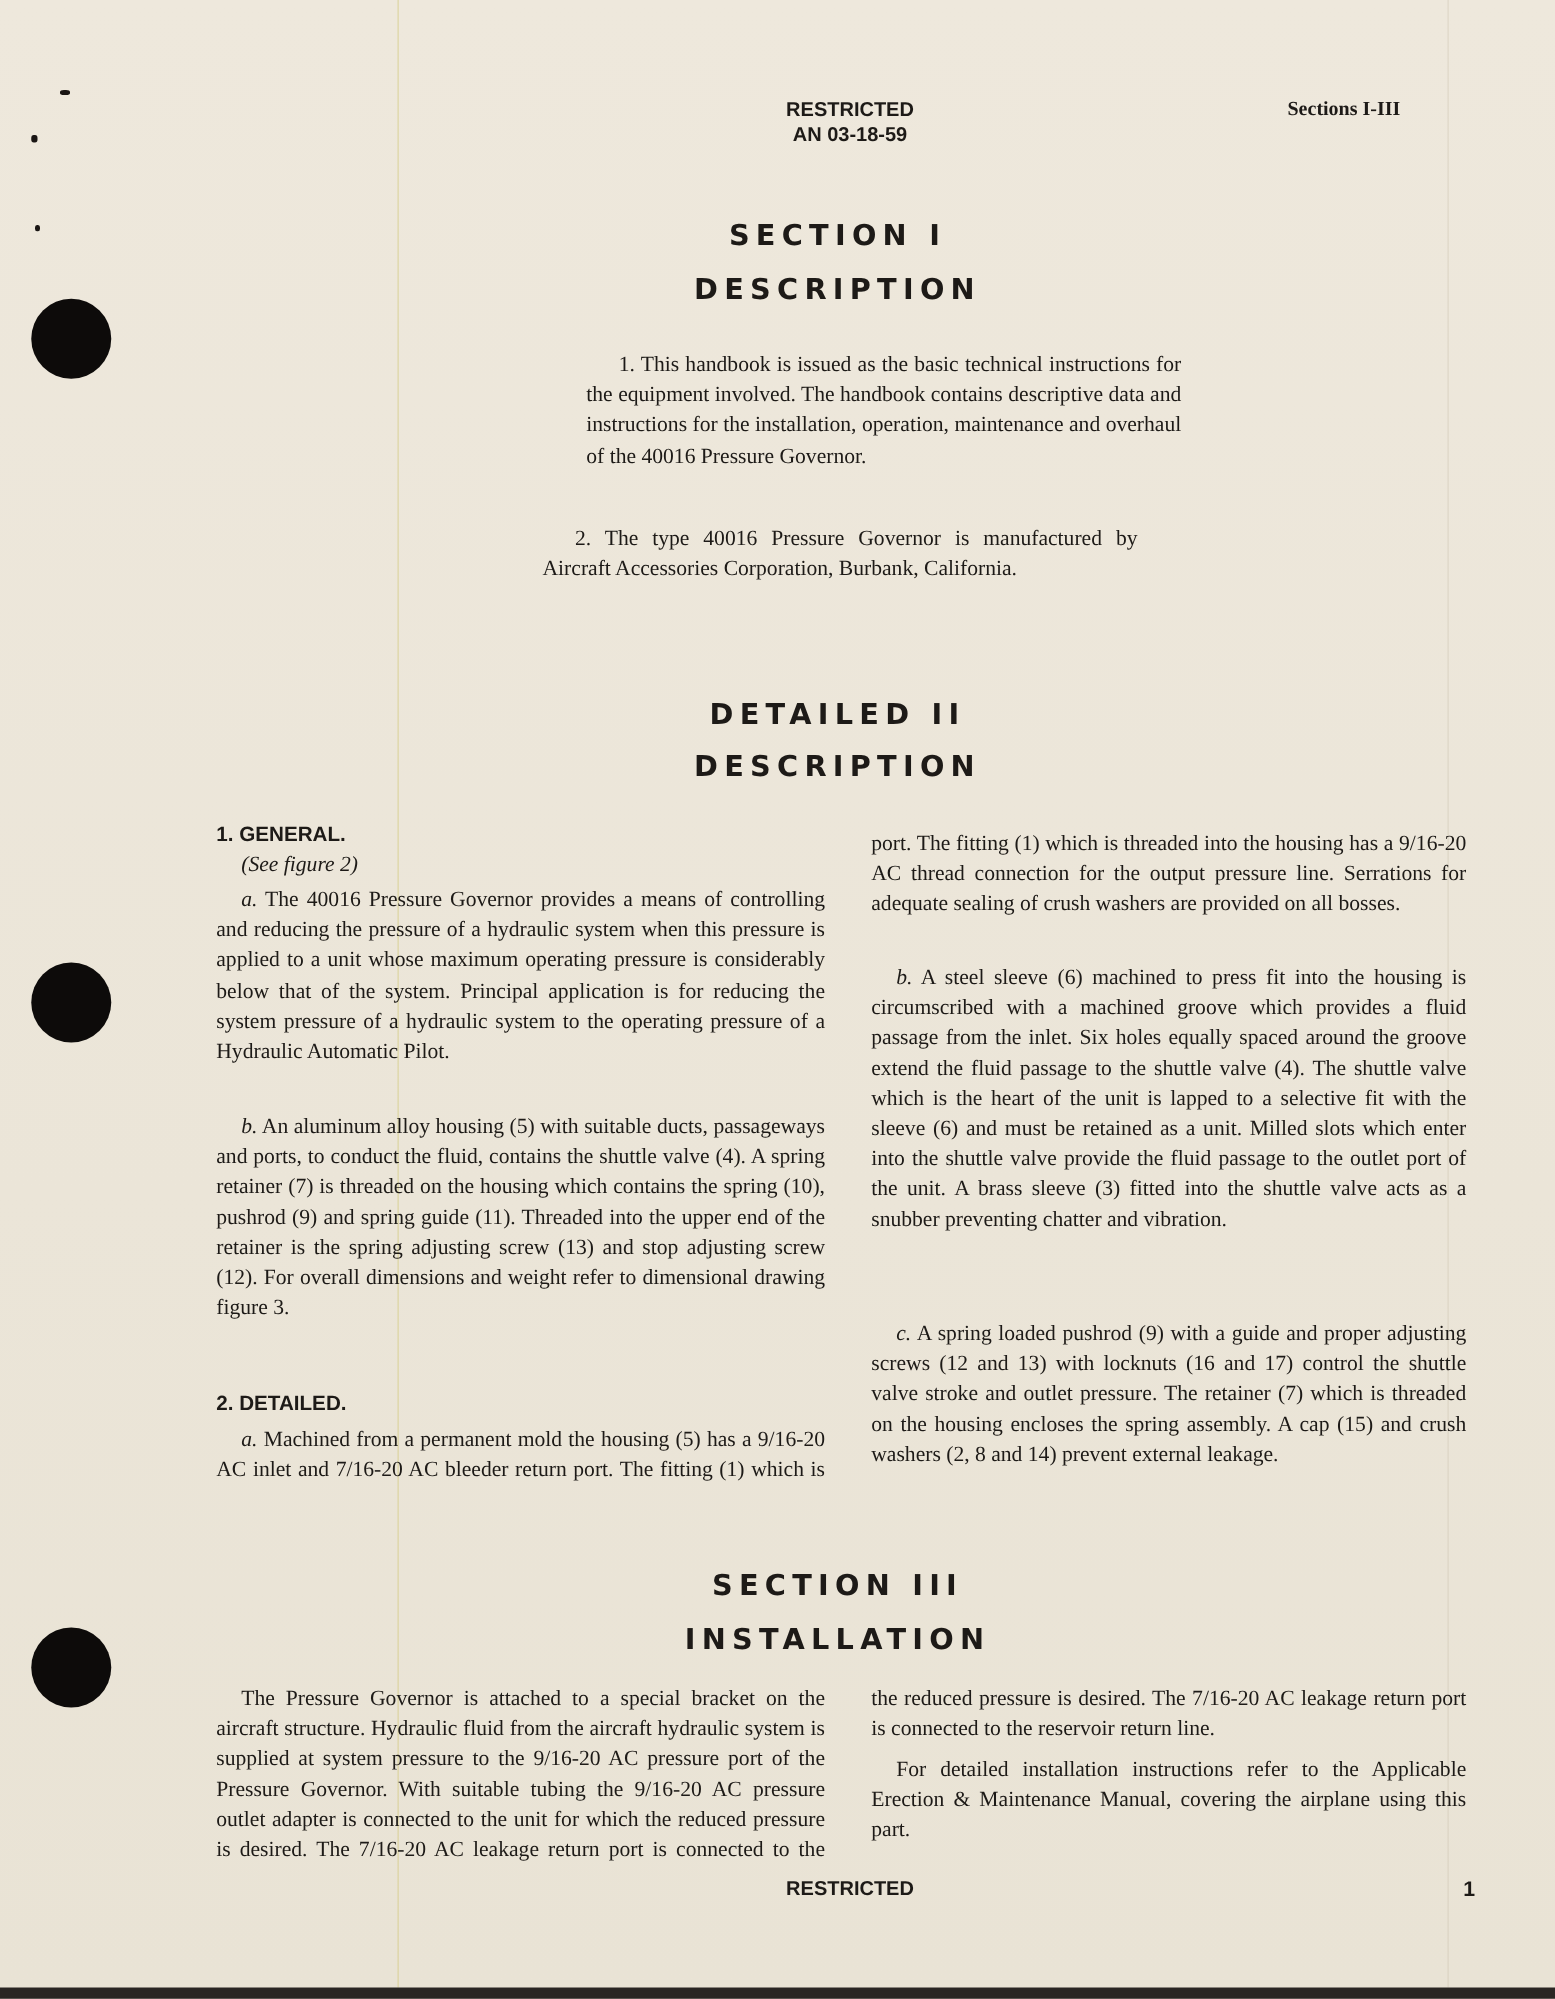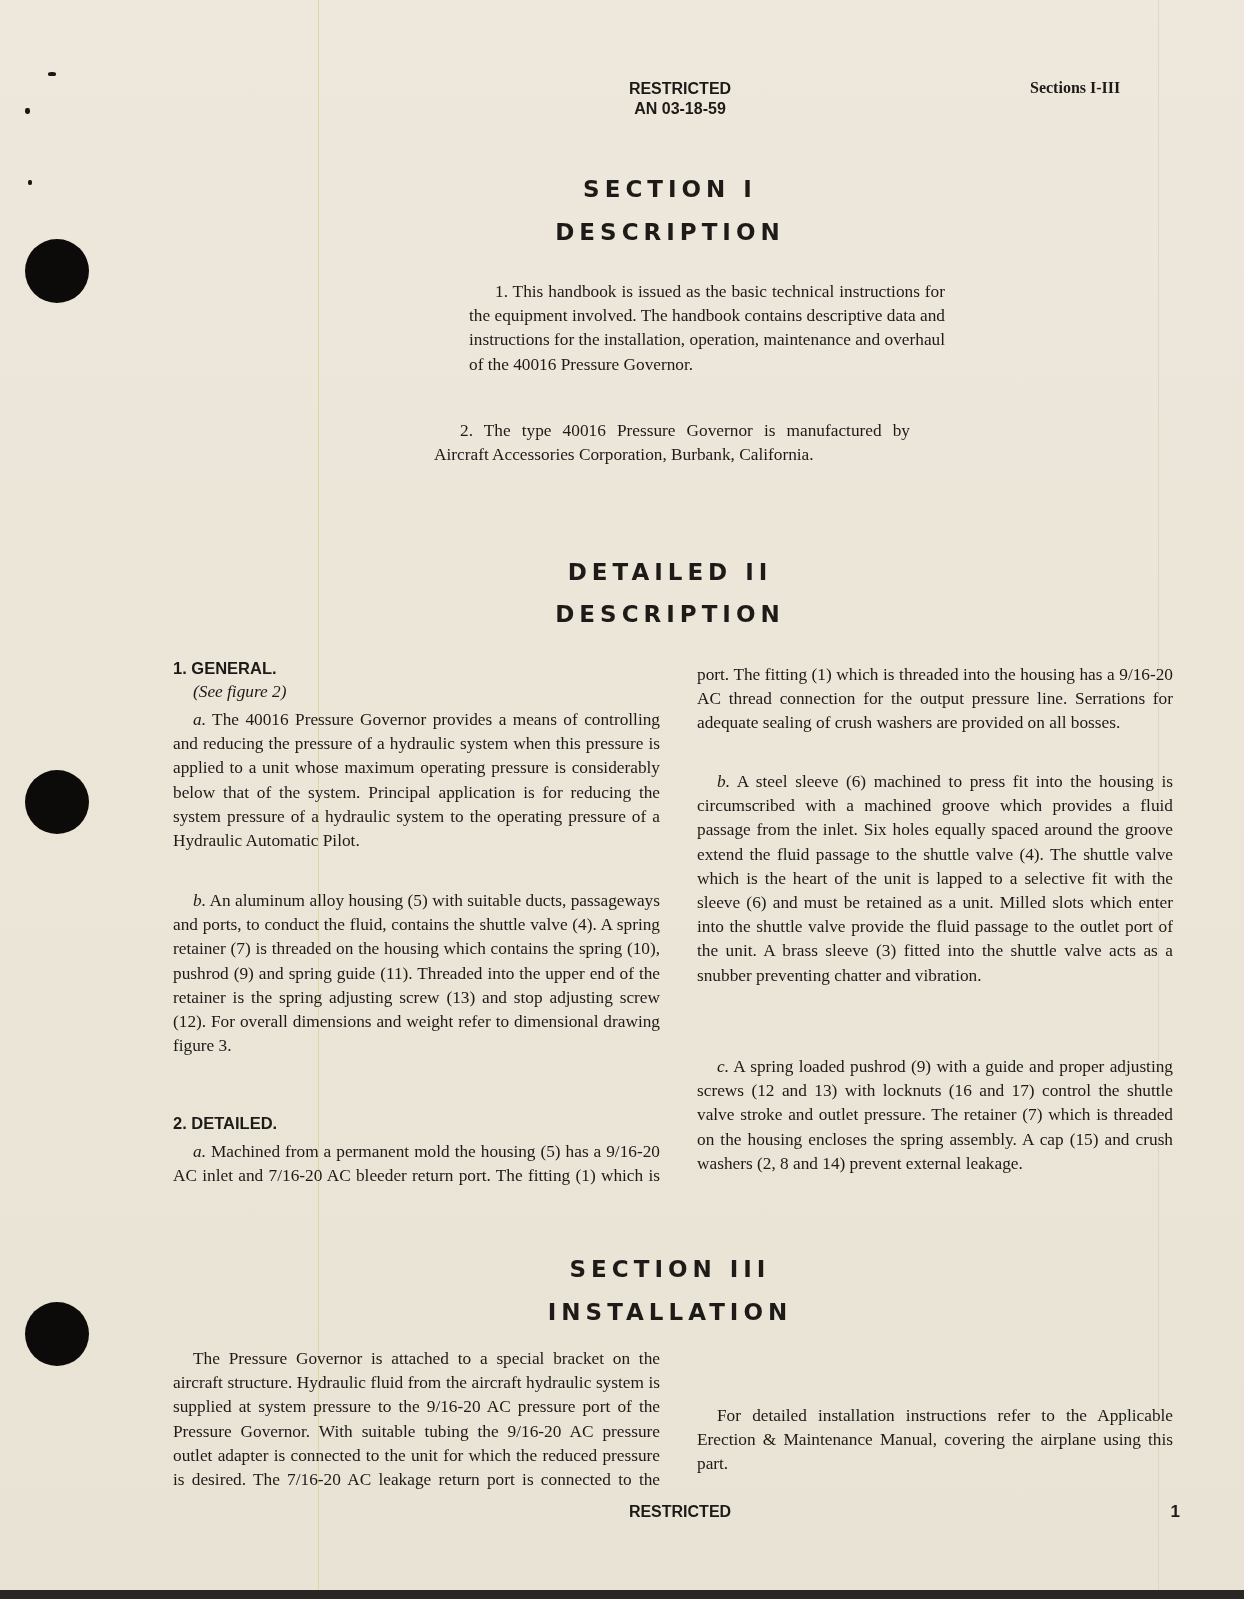--- a/index.html
+++ b/index.html
@@ -105,20 +105,21 @@
   <p class="para" style="left:697px; top:1055px; width:476px;">
     <span class="indent" style="width:20px;"></span><i>c.</i> <span>A spring loaded pushrod (9) with a guide and proper adjusting screws (12 and 13) with locknuts (16 and 17) control the shuttle valve stroke and outlet pressure. The retainer (7) which is threaded on the housing encloses the spring assembly. A cap (15) and crush washers (2, 8 and 14) prevent external leakage.</span>
   </p>
 
   <div class="sec-title" style="top:1256px;">SECTION III</div>
   <div class="sec-title" style="top:1299px;">INSTALLATION</div>
 
   <p class="para" style="left:173px; top:1347px; width:487px; height:146px; overflow:hidden;">
     <span class="indent" style="width:20px;"></span><span>The Pressure Governor is attached to a special bracket on the aircraft structure. Hydraulic fluid from the aircraft hydraulic system is supplied at system pressure to the 9/16-20 AC pressure port of the Pressure Governor. With suitable tubing the 9/16-20 AC pressure outlet adapter is connected to the unit for which the reduced pressure is desired. The 7/16-20 AC leakage return port is connected to the reservoir return line.</span>
   </p>
+  <p class="para" style="left:697px; top:1347px; width:476px;">the reduced pressure is desired. The 7/16-20 AC leakage return port is connected to the reservoir return line.</p>
   <p class="para" style="left:697px; top:1404px; width:476px;">
     <span class="indent" style="width:20px;"></span><span>For detailed installation instructions refer to the Applicable Erection &amp; Maintenance Manual, covering the airplane using this part.</span>
   </p>
 
   <div class="footer-center">RESTRICTED</div>
   <div class="footer-page">1</div>
 </div>
 <div class="bottom-edge"></div>
 
 </body></html>

